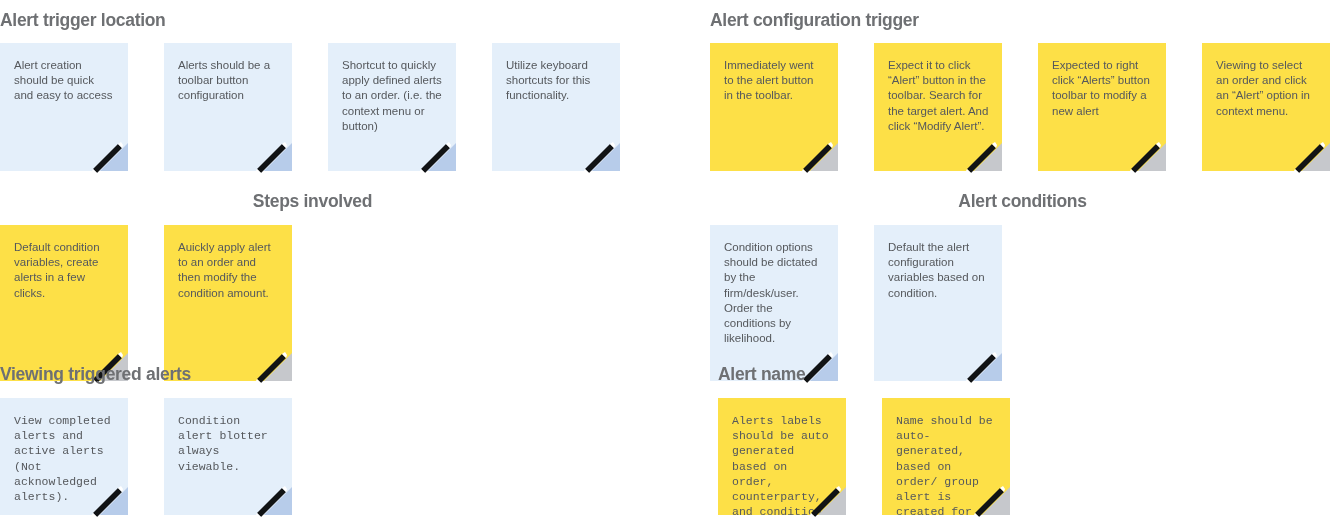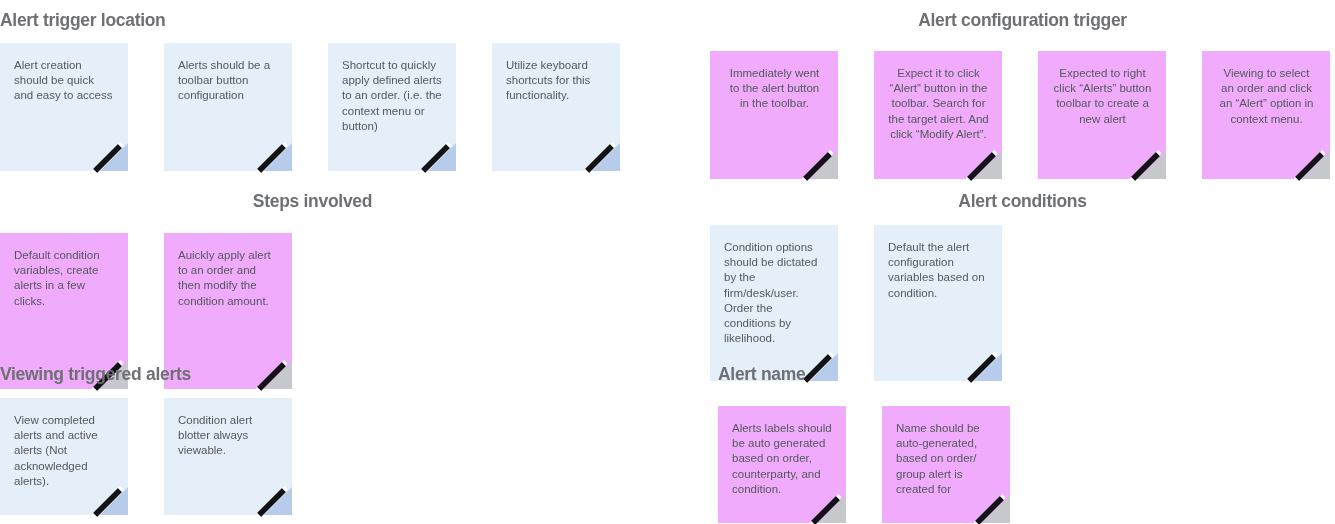--- a/index.html
+++ b/index.html
@@ -69,30 +69,30 @@
     box-sizing: border-box;
     padding: 15px 13px 14px 14px;
     font-size: 11.5px;
     line-height: 15.2px;
     color: #55585c;
     word-wrap: break-word;
     overflow: visible;
   }
   .row-0 .card { height: 128px; }
   .row-1 .card { height: 156px; }
-  .row-2 .card { height: 117px; }
+  .row-2 .card { height: 117px; font-family: Liberation Mono, monospace; }
 
   .card-text {
     display: block;
     margin: 0;
     white-space: pre-line;
   }
 
   .card.blue { background: #e4effa; }
-  .card.gray { background: #f0abfc; margin-top: 8px; }
+  .card.gray { background: #fde047; }
 
   
   .fold {
     position: absolute;
     right: 0;
     bottom: 0;
     width: 28px;
     height: 28px;
     pointer-events: none;
   }
@@ -163,21 +163,21 @@
             <span class="fold-tri"></span>
             <span class="fold-curl"><svg width="40" height="40" viewBox="0 0 40 40" xmlns="http://www.w3.org/2000/svg">
                 <path d="M2 33 L27 8 L31 12 L6 37 Z" fill="#111315"></path>
                 <path d="M27 8 L31 12 L32 9 L30 6 Z" fill="#ffffff"></path>
                 <path d="M2 33 L6 37 L3 38 L0.5 36 Z" fill="#ffffff"></path>
               </svg></span>
           </span>
         </div>
       </div>
     </div>
-    <div class="section column-right row-0" style="grid-row: 1; text-align: center;">
+    <div class="section column-right row-0" style="grid-row: 1;">
       <div class="section-title">Alert configuration trigger</div>
       <div class="cards">
         <div class="card gray">
           <span class="card-text">Immediately went to the alert button in the toolbar.</span>
           <span class="fold">
             <span class="fold-tri"></span>
             <span class="fold-curl"><svg width="40" height="40" viewBox="0 0 40 40" xmlns="http://www.w3.org/2000/svg">
                 <path d="M2 33 L27 8 L31 12 L6 37 Z" fill="#111315"></path>
                 <path d="M27 8 L31 12 L32 9 L30 6 Z" fill="#ffffff"></path>
                 <path d="M2 33 L6 37 L3 38 L0.5 36 Z" fill="#ffffff"></path>
@@ -189,21 +189,21 @@
           <span class="fold">
             <span class="fold-tri"></span>
             <span class="fold-curl"><svg width="40" height="40" viewBox="0 0 40 40" xmlns="http://www.w3.org/2000/svg">
                 <path d="M2 33 L27 8 L31 12 L6 37 Z" fill="#111315"></path>
                 <path d="M27 8 L31 12 L32 9 L30 6 Z" fill="#ffffff"></path>
                 <path d="M2 33 L6 37 L3 38 L0.5 36 Z" fill="#ffffff"></path>
               </svg></span>
           </span>
         </div>
         <div class="card gray">
-          <span class="card-text">Expected to right click “Alerts” button toolbar to create a new alert</span>
+          <span class="card-text">Expected to right click “Alerts” button toolbar to modify a new alert</span>
           <span class="fold">
             <span class="fold-tri"></span>
             <span class="fold-curl"><svg width="40" height="40" viewBox="0 0 40 40" xmlns="http://www.w3.org/2000/svg">
                 <path d="M2 33 L27 8 L31 12 L6 37 Z" fill="#111315"></path>
                 <path d="M27 8 L31 12 L32 9 L30 6 Z" fill="#ffffff"></path>
                 <path d="M2 33 L6 37 L3 38 L0.5 36 Z" fill="#ffffff"></path>
               </svg></span>
           </span>
         </div>
         <div class="card gray">

